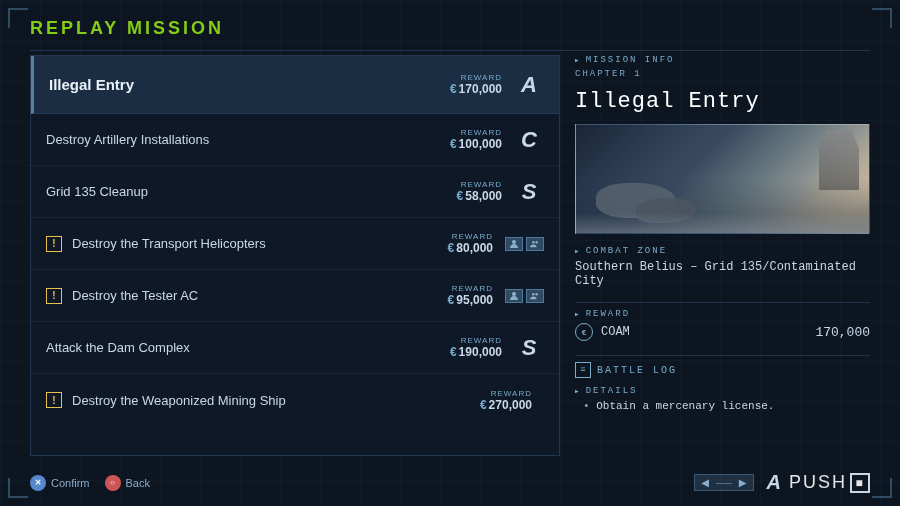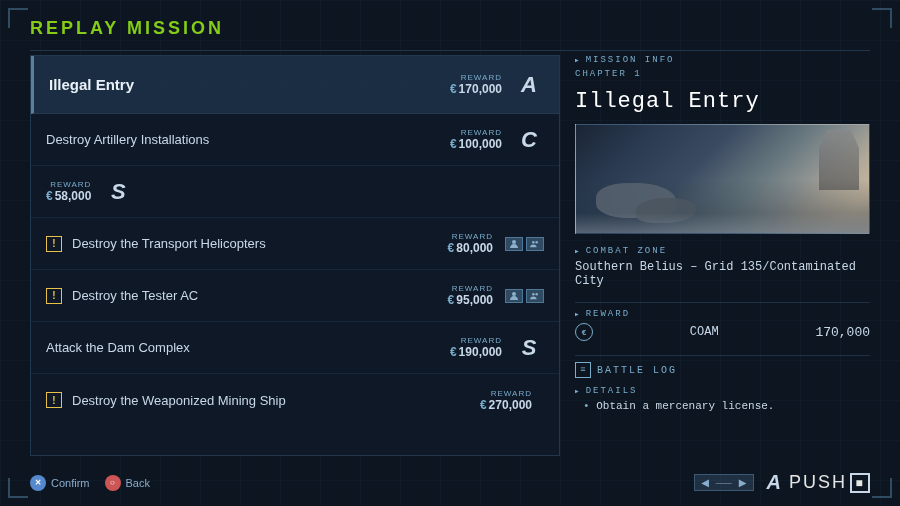--- a/index.html
+++ b/index.html
@@ -324,21 +324,20 @@
     .coam-icon span {
       color: #7aaccc;
       font-size: 8px;
       font-weight: bold;
     }
 
     .coam-label {
       color: #c8d8e8;
       font-size: 12px;
       flex: 1;
-      text-align: center;
     }
 
     .coam-amount {
       color: #c8d8e8;
       font-size: 13px;
       font-weight: 500;
     }
 
     .battle-log-row {
       display: flex;
@@ -504,20 +503,21 @@
       <div class="reward-section">
         <span class="reward-label">REWARD</span>
         <span class="reward-value">
           <span class="currency">€</span><span>100,000</span>
         </span>
       </div>
       <div class="rank-badge">C</div>
     </div>
 
     <div class="mission-item">
+      <div class="mission-name">Grid 135 Cleanup</div>
       <div class="reward-section">
         <span class="reward-label">REWARD</span>
         <span class="reward-value">
           <span class="currency">€</span><span>58,000</span>
         </span>
       </div>
       <div class="rank-badge">S</div>
     </div>
 
     <div class="mission-item">

